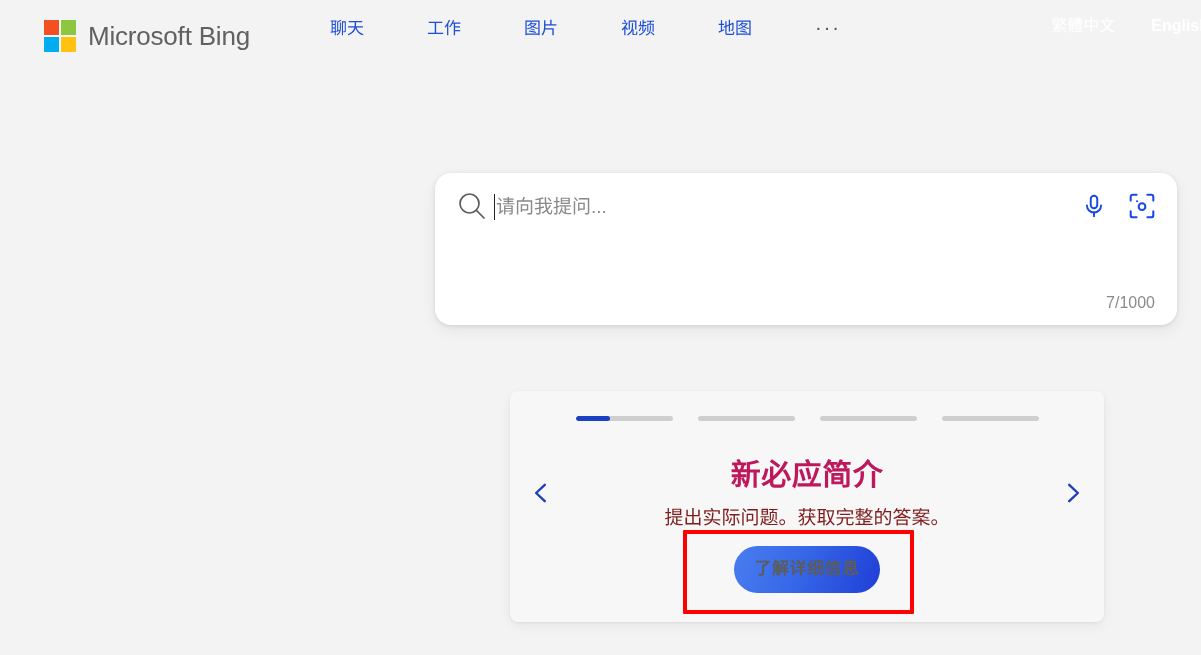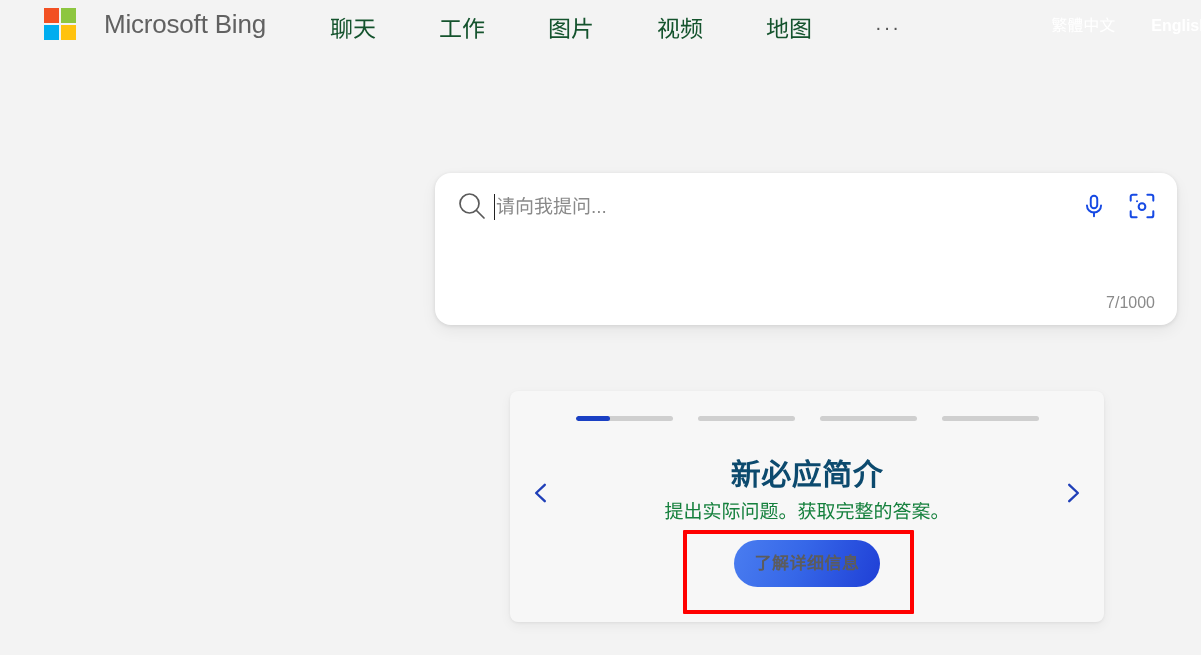--- a/index.html
+++ b/index.html
@@ -24,24 +24,24 @@
     top: 0; left: 0;
     width: 1201px;
     height: 56px;
     display: flex;
     align-items: center;
   }
 
   .brand {
     position: absolute;
     left: 44px;
-    top: 8px;
-    display: flex;
-    align-items: center;
-    gap: 28px;
+    top: 20px;
+    display: flex;
+    align-items: center;
+    gap: 12px;
     cursor: pointer;
   }
 
   .ms-logo {
     width: 32px;
     height: 32px;
     display: grid;
     grid-template-columns: 15px 15px;
     grid-template-rows: 15px 15px;
     gap: 2px;
@@ -61,22 +61,22 @@
   }
 
   .nav {
     position: absolute;
     left: 326px;
     top: 14px;
     display: flex;
     align-items: center;
   }
   .nav-item {
-    font-size: 23px;
-    color: #14532d;
+    font-size: 17px;
+    color: #1d4ed8;
     padding: 2px 4px;
     margin-right: 55px;
     cursor: pointer;
     white-space: nowrap;
     line-height: 26px;
   }
   .nav-item:last-child { margin-right: 0; }
   .nav-more {
     font-size: 20px;
     color: #555;
@@ -230,44 +230,44 @@
     position: absolute;
     top: 64px;
     left: 0;
     width: 594px;
     text-align: center;
   }
 
   .card-title {
     font-size: 30px;
     font-weight: 700;
-    color: #0c4a6e;
+    color: #be185d;
     line-height: 40px;
     letter-spacing: 0.5px;
   }
   .card-sub {
     font-size: 19px;
-    color: #15803d;
+    color: #7f1d1d;
     line-height: 30px;
-    margin-top: 2px;
+    margin-top: 8px;
   }
 
   .cta-wrap {
     margin-top: 13px;
     display: flex;
     justify-content: center;
   }
   .cta-button {
     width: 146px;
     height: 47px;
     border: 0;
     border-radius: 24px;
     background: linear-gradient(110deg, #4a7df0 0%, #3667e8 45%, #1f3fd6 100%);
     color: #5c5c5c;
-    font-family: Liberation Serif, serif;
+    font-family: Liberation Mono, monospace;
     font-size: 17px;
     font-weight: 600;
     cursor: pointer;
     letter-spacing: 0.5px;
     line-height: 47px;
     padding: 0;
   }
 
   .carousel-arrow {
     position: absolute;

